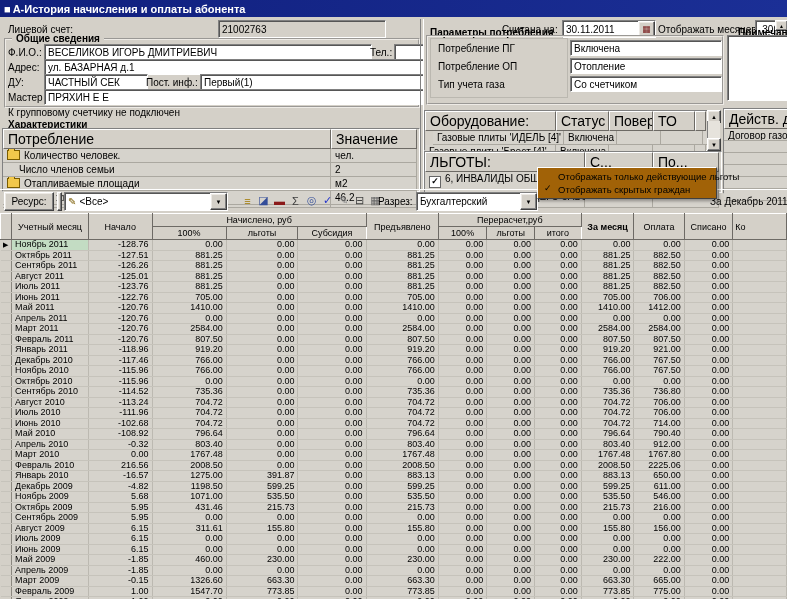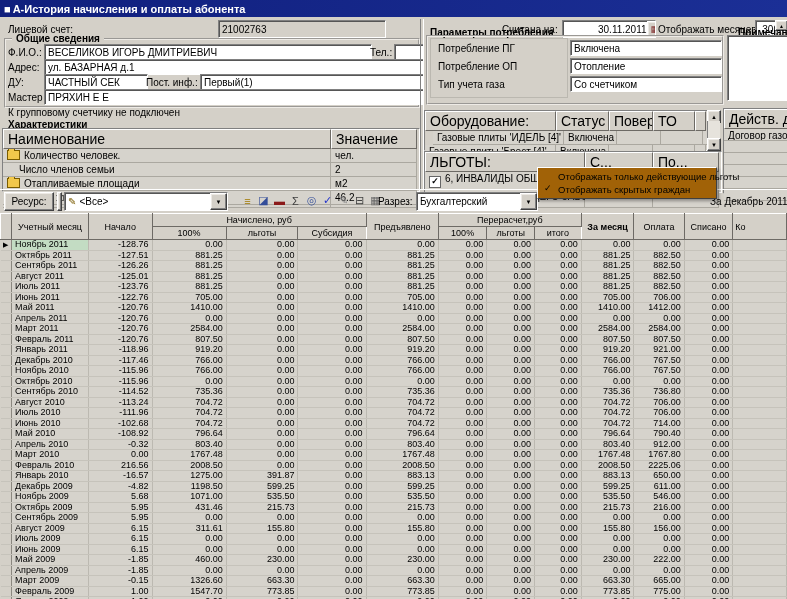--- a/index.html
+++ b/index.html
@@ -63,21 +63,21 @@
     <span style="margin-right:2px;">■</span>
     <span>А-История начисления и оплаты абонента</span>
   </div>
 
   <div class="lbl" style="left:8px;top:24px;">Лицевой счет:</div>
   <div class="field sunken gray" style="left:218px;top:20px;width:160px;height:16px;">
     <span>21002763</span>
   </div>
   <div class="lbl" style="left:502px;top:24px;">Считана на:</div>
   <div class="field sunken" style="left:562px;top:20px;width:92px;height:16px;padding:0;">
-    <span style="padding-left:3px;margin-left:32px;">30.11.2011</span>
+    <span style="padding-left:3px;">30.11.2011</span>
     <span class="raised combo-arrow" style="font-size:9px;color:#7a2020;">▦</span>
   </div>
   <div class="lbl" style="left:658px;top:24px;">Отображать месяцев:</div>
   <div class="field sunken" style="left:755px;top:20px;width:20px;height:16px;justify-content:flex-end;">
     <span>300</span>
   </div>
   <div class="abs" style="left:775px;top:20px;width:11px;height:18px;">
     <div class="raised scrollbtn" style="position:static;width:11px;height:9px;font-size:5px;">▲</div>
     <div class="raised scrollbtn" style="position:static;width:11px;height:9px;font-size:5px;">▼</div>
   </div>
@@ -107,21 +107,21 @@
   </div>
   <div class="lbl" style="left:8px;top:92px;">Мастер</div>
   <div class="field sunken" style="left:44px;top:89px;width:372px;height:14px;">
     <span>ПРЯХИН Е Е</span>
   </div>
   <div class="lbl" style="left:8px;top:107px;">К групповому счетчику не подключен</div>
 
   <div class="lbl bold" style="left:8px;top:119px;">Характеристики</div>
   <div class="mini-table" style="left:2px;top:128px;width:416px;height:62px;" id="char-table">
       <div class="mt-head">
-        <div class="mt-hcell" style="width: 328px;">Наименование</div>
+        <div class="mt-hcell" style="width: 328px;">Потребление</div>
         <div class="mt-hcell" style="width: 86px;">Значение</div>
       </div>
       <div class="mt-row">
         <div class="mt-cell" style="width: 328px;"><span class="folder"></span>Количество человек.</div>
         <div class="mt-cell" style="width: 86px;">чел.</div>
       </div>
       <div class="mt-row">
         <div class="mt-cell" style="width: 328px; padding-left: 16px;">Число членов семьи</div>
         <div class="mt-cell" style="width: 86px;">2</div>
       </div>

